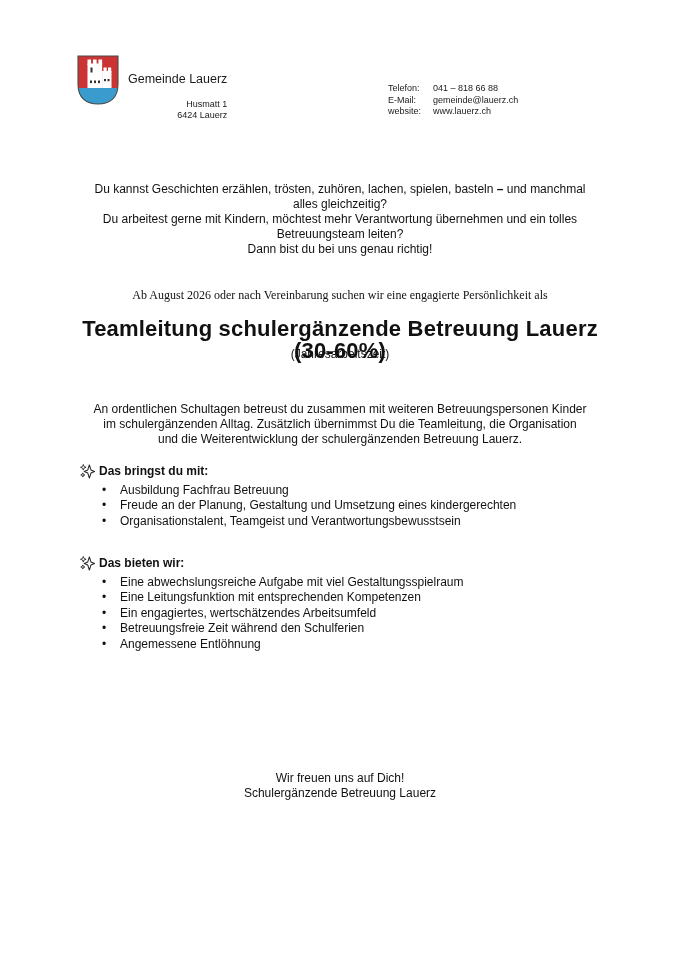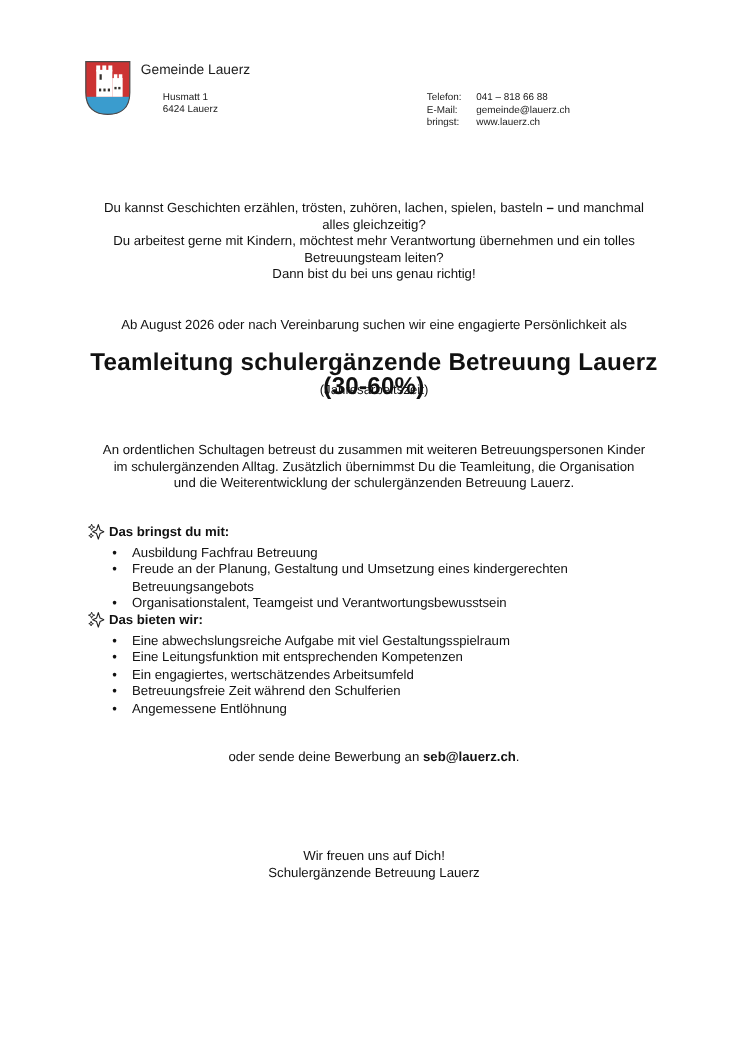--- a/index.html
+++ b/index.html
@@ -8,37 +8,37 @@
     position: relative;
     width: 679px;
     height: 961px;
     background: #ffffff;
     font-family: "Liberation Sans", "DejaVu Sans", sans-serif;
     color: #111111;
     overflow: hidden;
   }
   
   .logo { position: absolute; left: 75px; top: 52px; width: 46px; height: 56px; }
-  .org-block { position: absolute; left: 128px; top: 56px; }
+  .org-block { position: absolute; left: 128px; top: 72px; text-align: right; }
   .org-name { font-size: 12.5px; color: #1a1a1a; }
   .org-address { margin-top: 13px; font-size: 9px; line-height: 11px; color: #1a1a1a; margin-left: 20px; }
   .contact-block { position: absolute; left: 388px; top: 67px; font-size: 9px; line-height: 11.5px; color: #1a1a1a; margin-top: 16px; }
   .contact-row { display: flex; }
   .contact-label { width: 45px; }
   
   .centerblock { position: absolute; left: 70px; width: 540px; text-align: center; font-size: 12px; line-height: 15px; }
   .centerblock .line { white-space: nowrap; }
   .intro   { top: 182px; }
-  .lead    { top: 288px; }
+  .lead    { top: 288px; font-family: Liberation Serif, serif; }
   .title   { top: 318px; font-size: 22px; font-weight: bold; line-height: 22px; letter-spacing: 0.2px; }
   .subtitle{ top: 347px; }
   .about   { top: 402px; }
   
   .section { position: absolute; left: 80px; width: 520px; font-size: 12px; }
-  .section-bring { top: 463px; margin-top: 12px; }
+  .section-bring { top: 463px; }
   .section-offer { top: 555px; }
   .section-heading { display: flex; align-items: center; gap: 4px; font-weight: bold; line-height: 16px; }
   .sparkles { width: 15px; height: 15px; flex: 0 0 auto; }
   .bullet-list { list-style: none; margin: 4px 0 0 22px; }
   .bullet-list li { position: relative; padding-left: 18px; line-height: 15.4px; }
   .bullet-list .bullet { position: absolute; left: 0; top: 0; }
   .li-line { display: block; white-space: nowrap; }
   
   .footer-ask   { top: 681px; }
   .footer-ask .q { font-weight: bold; }
@@ -92,21 +92,21 @@
   <div class="contact-block">
     <div class="contact-row">
       <span class="contact-label">Telefon:</span>
       <span>041 – 818 66 88</span>
     </div>
     <div class="contact-row">
       <span class="contact-label">E-Mail:</span>
       <span>gemeinde@lauerz.ch</span>
     </div>
     <div class="contact-row">
-      <span class="contact-label">bringst:</span>
+      <span class="contact-label">website:</span>
       <span>www.lauerz.ch</span>
     </div>
   </div>
 
   <div class="centerblock intro">
     <div class="line"><span>Du kannst Geschichten erzählen, trösten, zuhören, lachen, spielen, basteln </span><b class="inlineb">–</b><span> und manchmal</span></div>
     <div class="line">alles gleichzeitig?</div>
     <div class="line">Du arbeitest gerne mit Kindern, möchtest mehr Verantwortung übernehmen und ein tolles</div>
     <div class="line">Betreuungsteam leiten?</div>
     <div class="line">Dann bist du bei uns genau richtig!</div>
@@ -132,21 +132,20 @@
       <span>Das bringst du mit:</span>
     </div>
     <ul class="bullet-list">
       <li>
         <span class="bullet">•</span>
         <span class="li-line">Ausbildung Fachfrau Betreuung</span>
       </li>
       <li>
         <span class="bullet">•</span>
         <span class="li-line">Freude an der Planung, Gestaltung und Umsetzung eines kindergerechten</span>
-        <span class="li-line">Betreuungsangebots</span>
       </li>
       <li>
         <span class="bullet">•</span>
         <span class="li-line">Organisationstalent, Teamgeist und Verantwortungsbewusstsein</span>
       </li>
     </ul>
   </div>
 
   <div class="section section-offer">
     <div class="section-heading">
@@ -175,21 +174,20 @@
         <span class="li-line">Betreuungsfreie Zeit während den Schulferien</span>
       </li>
       <li>
         <span class="bullet">•</span>
         <span class="li-line">Angemessene Entlöhnung</span>
       </li>
     </ul>
   </div>
 
   <div class="centerblock footer-ask">
-    <div class="line"><span>oder sende deine Bewerbung an </span><b class="inlineb">seb@lauerz.ch</b><span>.</span></div>
   </div>
 
   <div class="centerblock footer-close">
     <div class="line">Wir freuen uns auf Dich!</div>
     <div class="line">Schulergänzende Betreuung Lauerz</div>
   </div>
 
 </div>
 
 </body></html>

